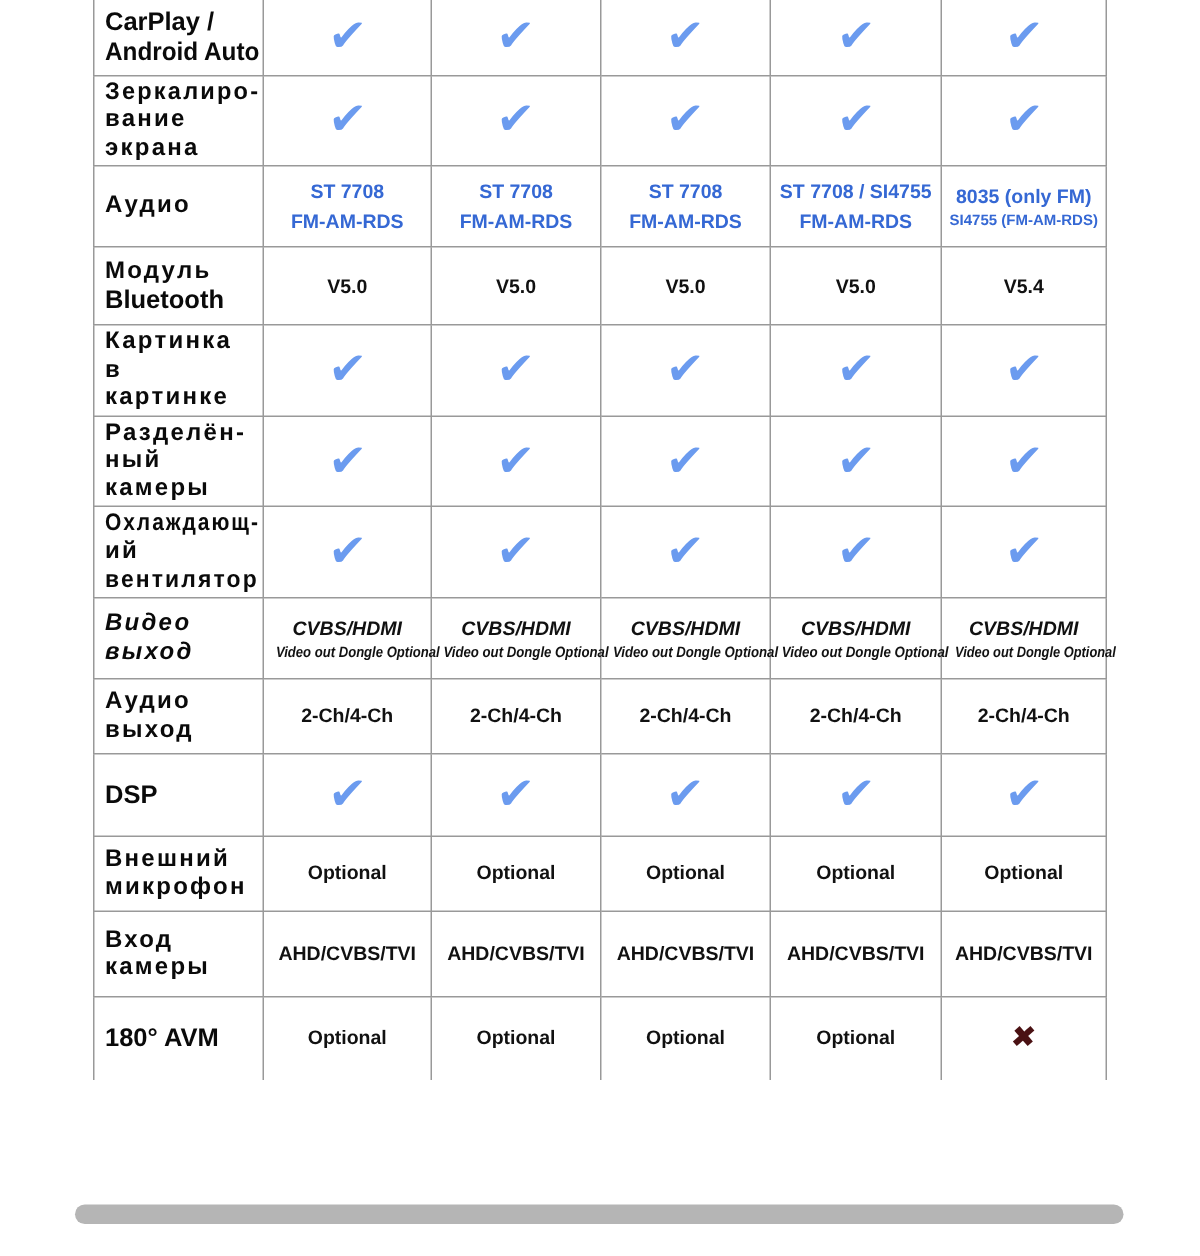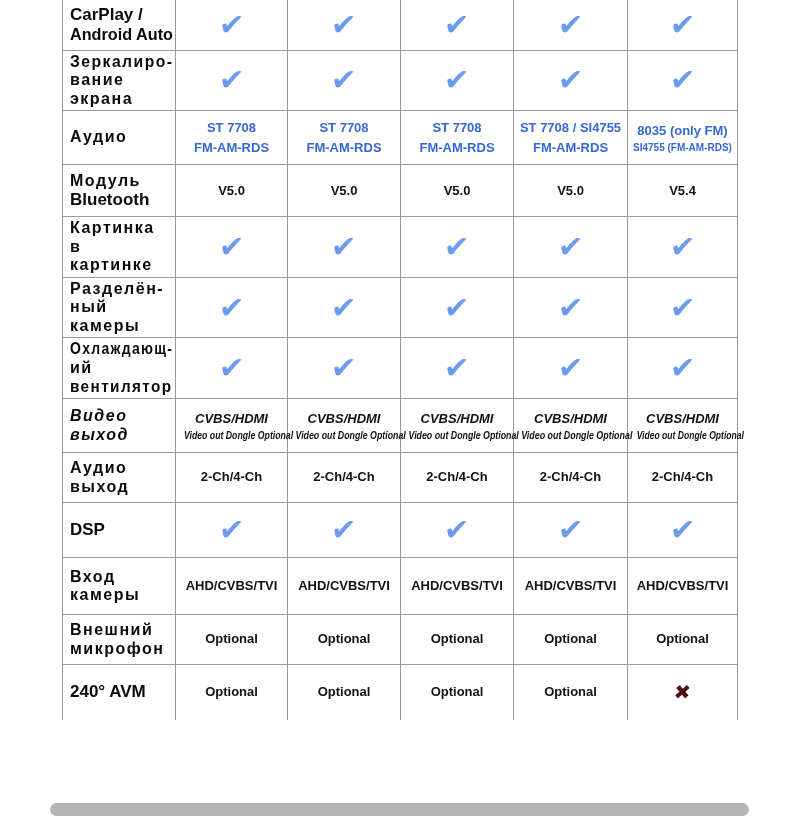--- a/index.html
+++ b/index.html
@@ -226,20 +226,41 @@
         <tr style="height: 55px;">
           <th class="rowlabel">
             <div class="lab-line fit">DSP</div>
           </th>
           <td class="datacell"><span class="check">✔</span></td>
           <td class="datacell"><span class="check">✔</span></td>
           <td class="datacell"><span class="check">✔</span></td>
           <td class="datacell"><span class="check">✔</span></td>
           <td class="datacell"><span class="check">✔</span></td>
         </tr>
+        <tr style="height: 50px;">
+          <th class="rowlabel">
+            <div class="lab-line fit cyr">Внешний</div>
+            <div class="lab-line fit cyr">микрофон</div>
+          </th>
+          <td class="datacell">
+            <div class="cell-line fit">Optional</div>
+          </td>
+          <td class="datacell">
+            <div class="cell-line fit">Optional</div>
+          </td>
+          <td class="datacell">
+            <div class="cell-line fit">Optional</div>
+          </td>
+          <td class="datacell">
+            <div class="cell-line fit">Optional</div>
+          </td>
+          <td class="datacell">
+            <div class="cell-line fit">Optional</div>
+          </td>
+        </tr>
         <tr style="height: 57px;">
           <th class="rowlabel">
             <div class="lab-line fit cyr">Вход</div>
             <div class="lab-line fit cyr">камеры</div>
           </th>
           <td class="datacell">
             <div class="cell-line fit">AHD/CVBS/TVI</div>
           </td>
           <td class="datacell">
             <div class="cell-line fit">AHD/CVBS/TVI</div>
@@ -247,44 +268,23 @@
           <td class="datacell">
             <div class="cell-line fit">AHD/CVBS/TVI</div>
           </td>
           <td class="datacell">
             <div class="cell-line fit">AHD/CVBS/TVI</div>
           </td>
           <td class="datacell">
             <div class="cell-line fit">AHD/CVBS/TVI</div>
           </td>
         </tr>
-        <tr style="height: 50px;">
-          <th class="rowlabel">
-            <div class="lab-line fit cyr">Внешний</div>
-            <div class="lab-line fit cyr">микрофон</div>
-          </th>
-          <td class="datacell">
-            <div class="cell-line fit">Optional</div>
-          </td>
-          <td class="datacell">
-            <div class="cell-line fit">Optional</div>
-          </td>
-          <td class="datacell">
-            <div class="cell-line fit">Optional</div>
-          </td>
-          <td class="datacell">
-            <div class="cell-line fit">Optional</div>
-          </td>
-          <td class="datacell">
-            <div class="cell-line fit">Optional</div>
-          </td>
-        </tr>
         <tr style="height: 55px;">
           <th class="rowlabel">
-            <div class="lab-line fit">240° AVM</div>
+            <div class="lab-line fit">180° AVM</div>
           </th>
           <td class="datacell">
             <div class="cell-line fit">Optional</div>
           </td>
           <td class="datacell">
             <div class="cell-line fit">Optional</div>
           </td>
           <td class="datacell">
             <div class="cell-line fit">Optional</div>
           </td>

